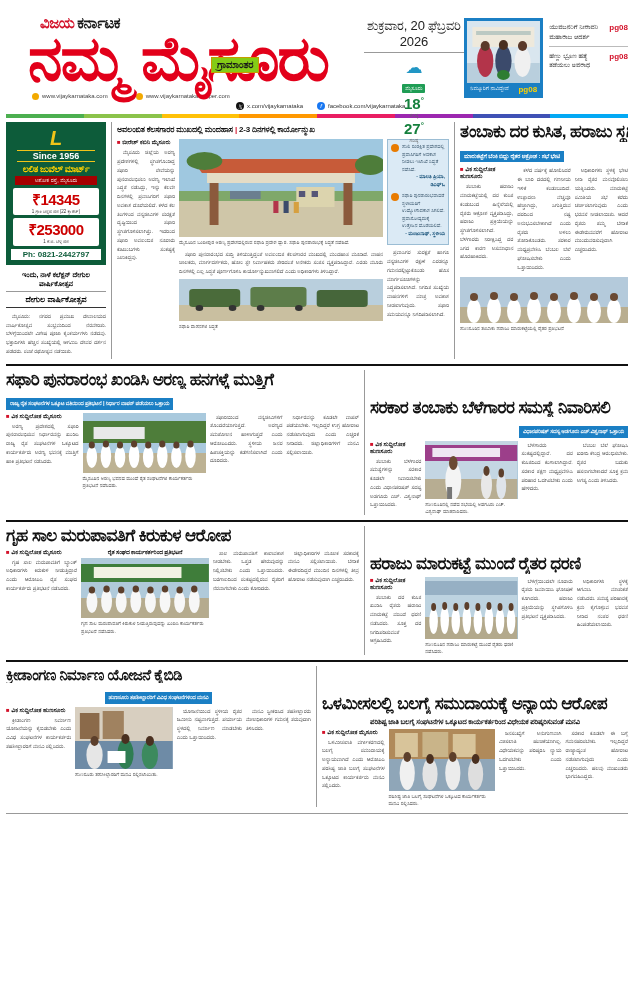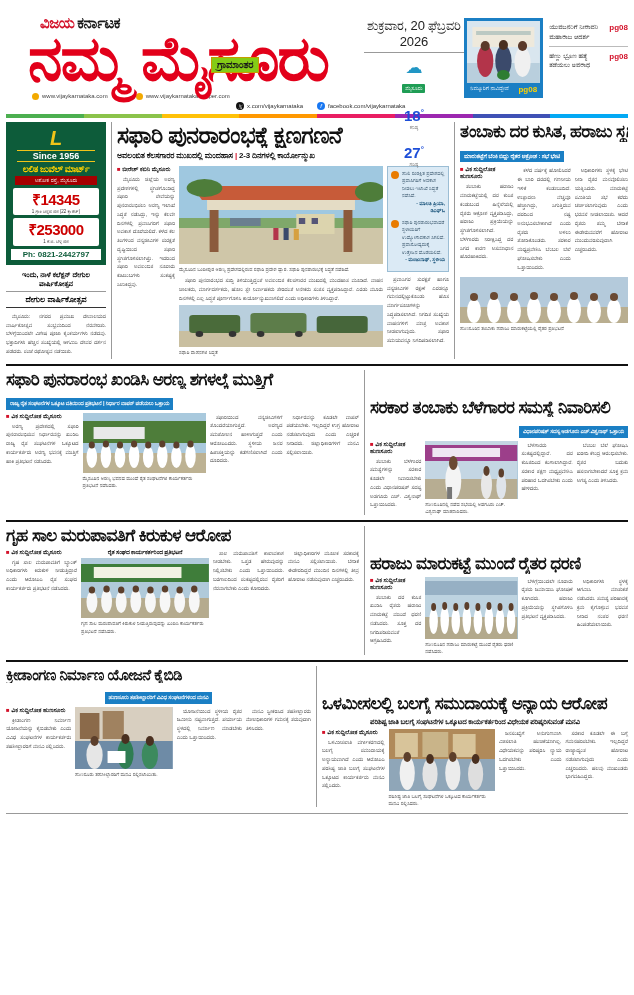--- a/index.html
+++ b/index.html
@@ -42,21 +42,21 @@
 
   .mh-date-col { width:110px; padding-top:4px; }
   .mh-date {
     font-size:13px; color:#222; text-align:center;
     border-bottom:1px solid #999; padding-bottom:3px; letter-spacing:-.2px;
   }
   .mh-weather { text-align:center; padding-top:6px; }
   .wicon { font-size:17px; color:#2196c4; line-height:1; }
   .wlabel { display:inline-block; background:#1f9d55; color:#fff; font-size:5.5px;
             padding:1px 3px; margin-top:2px; border-radius:1px;}
-  .wtemp { font-size:15px; color:#1d4ed8; font-weight:700; line-height:1.05; margin-top:14px;}
+  .wtemp { font-size:15px; color:#15803d; font-weight:700; line-height:1.05; margin-top:2px;}
   .wtemp sup { font-size:8px; }
   .wsub { font-size:5px; color:#666; }
 
   .mh-promo { width:86px; padding-top:4px; }
   .promo-card { border:3px solid #1b7fc4; background:#1b7fc4; }
   .promo-img { height:62px; background:linear-gradient(#cfe3ef,#b7d4e6); position:relative; overflow:hidden;}
   .promo-cap { color:#fff; font-size:5.5px; padding:2px 3px 3px; line-height:1.25; }
   .promo-cap .pg { color:#ffd200; font-weight:700; font-size:8px; float:right; }
 
   .mh-briefs { width:92px; padding-top:4px; padding-left:6px; }
@@ -257,21 +257,20 @@
       <div class="hr-thin"></div>
       <div class="mini-head">ದೇಗುಲ ವಾರ್ಷಿಕೋತ್ಸವ</div>
       <div class="body-txt">
         <p>ಮೈಸೂರು: ನಗರದ ಪ್ರಮುಖ ದೇವಾಲಯದ ವಾರ್ಷಿಕೋತ್ಸವ ಸಂಭ್ರಮದಿಂದ ನೆರವೇರಿತು. ಬೆಳಗ್ಗೆಯಿಂದಲೇ ವಿಶೇಷ ಪೂಜಾ ಕೈಂಕರ್ಯಗಳು ನಡೆದವು. ಭಕ್ತಾದಿಗಳು ಹೆಚ್ಚಿನ ಸಂಖ್ಯೆಯಲ್ಲಿ ಆಗಮಿಸಿ ದೇವರ ದರ್ಶನ ಪಡೆದರು. ಸಂಜೆ ರಥೋತ್ಸವ ನಡೆಯಿತು.</p>
       </div>
     </div>
 
     <div class="vline"></div>
 
     <div class="s1-mid">
-      <div class="headline">ಸಫಾರಿ ಪುನರಾರಂಭಕ್ಕೆ ಕ್ಷಣಗಣನೆ</div>
       <div class="subhead">
         <span>ಅವಲಂಬಿತ ಕೆಲಸಗಾರರ ಮುಖದಲ್ಲಿ ಮಂದಹಾಸ</span>
         <span class="sep">|</span>
         <span>2-3 ದಿನಗಳಲ್ಲಿ ಕಾರ್ಯೋನ್ಮುಖ</span>
       </div>
 
       <div class="s1-mid-row">
         <div class="s1-col" style="max-width:58px;">
           <div class="byline">
             <span class="bull">■</span>
@@ -404,21 +403,21 @@
         </svg>
       </div>
       <div class="caption">ಹುಣಸೂರಿನ ತಂಬಾಕು ಹರಾಜು ಮಾರುಕಟ್ಟೆಯಲ್ಲಿ ರೈತರ ಪ್ರತಿಭಟನೆ</div>
     </div>
   </div>
 
   <div class="hr-thick" style="margin-top:5px;"></div>
 
   <div class="sec2">
     <div class="s2-left">
-      <div class="headline sm">ಸಫಾರಿ ಪುನರಾರಂಭ ಖಂಡಿಸಿ ಅರಣ್ಯ ಶಗಳಲ್ಕೆ ಮುತ್ತಿಗೆ</div>
+      <div class="headline sm">ಸಫಾರಿ ಪುನರಾರಂಭ ಖಂಡಿಸಿ ಅರಣ್ಯ ಹನಗಳ್ಕೆ ಮುತ್ತಿಗೆ</div>
       <div style="margin-top:2px;">
         <span class="subhead onblue" style="font-size:5.6px;">ರಾಜ್ಯ ರೈತ ಸಂಘಟನೆಗಳ ಒಕ್ಕೂಟ ವತಿಯಿಂದ ಪ್ರತಿಭಟನೆ | ನಿರ್ಧಾರ ವಾಪಸ್ ಪಡೆಯಲು ಒತ್ತಾಯ</span>
       </div>
       <div class="colrow">
         <div class="col">
           <div class="byline">
             <span class="bull">■</span>
             <span>ವಿಕ ಸುದ್ದಿಲೋಕ</span>
             <span>ಮೈಸೂರು</span>
           </div>

